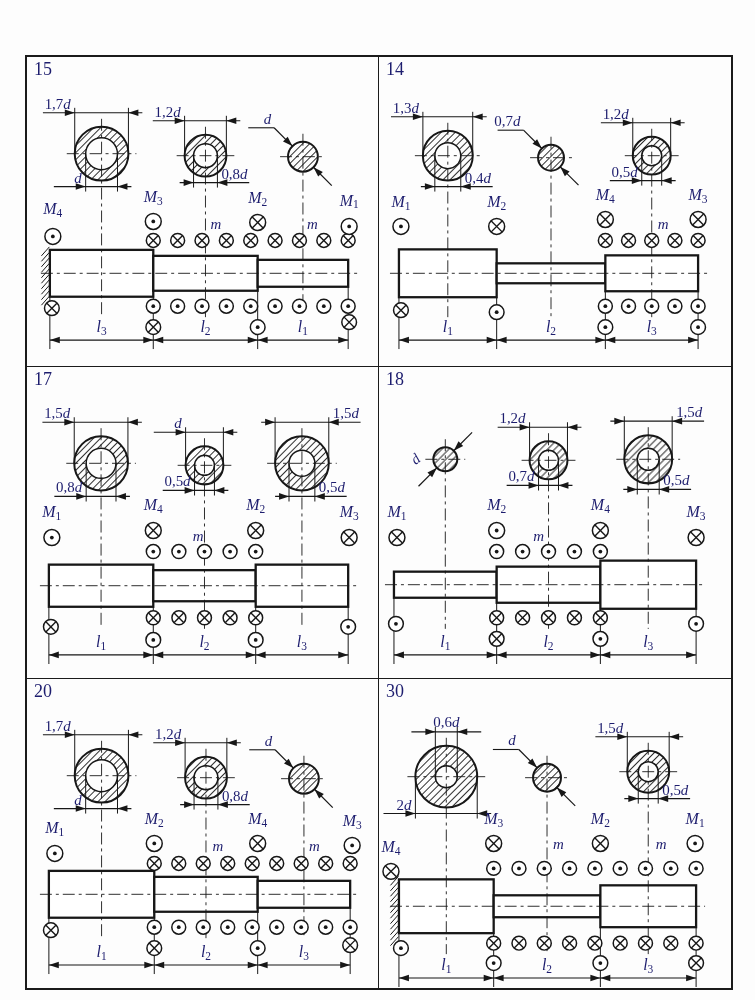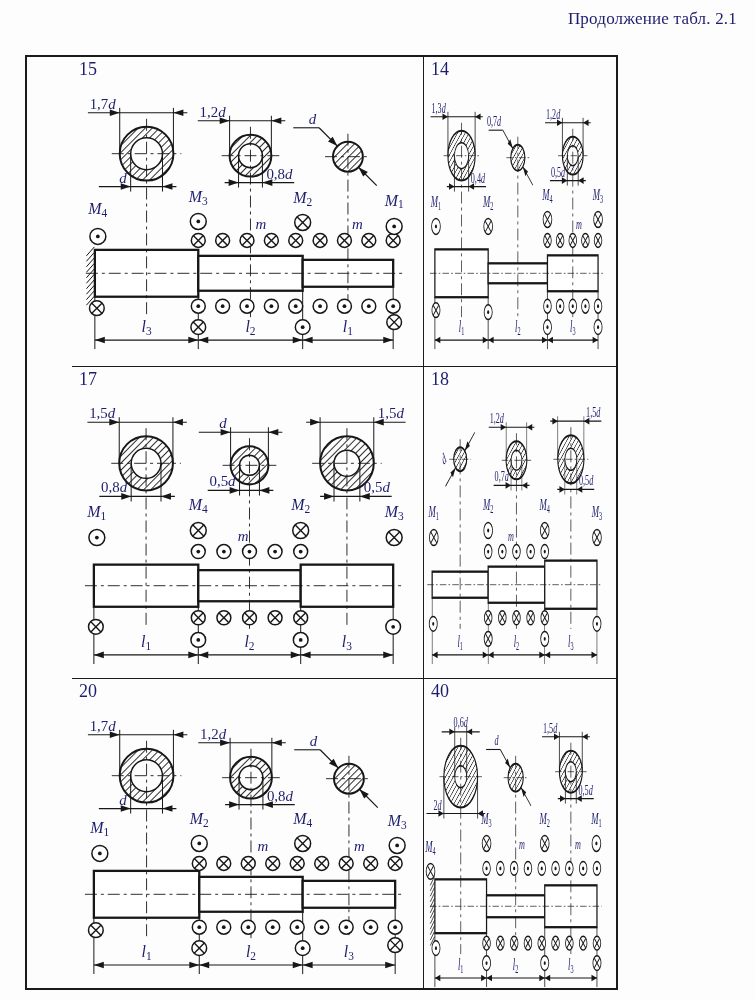--- a/index.html
+++ b/index.html
@@ -1,32 +1,31 @@
 <!DOCTYPE html>
 <html><head>
 <meta charset="utf-8">
 <style>
   html,body{margin:0;padding:0;background:#ffffff;}
   .page{position:relative;width:755px;height:1000px;background:#fdfdfd;overflow:hidden;
         font-family:"Liberation Serif","DejaVu Serif",serif;}
   .title{position:absolute;top:9px;right:18px;font-size:17px;color:#1d1d6e;letter-spacing:.2px;}
-  .vtable{position:absolute;left:25px;top:55px;width:593px;height:935px;
+  .vtable{position:absolute;left:25px;top:55px;width:708px;height:935px;
           border:2px solid #1b1b1b;box-sizing:border-box;display:grid;
-          grid-template-columns:352px 1fr;grid-template-rows:310px 312px 1fr;padding-left:45px;}
+          grid-template-columns:352px 1fr;grid-template-rows:310px 312px 1fr;}
   .cell{position:relative;border-right:1.4px solid #1b1b1b;border-bottom:1.4px solid #1b1b1b;box-sizing:border-box;}
   .cell.lastcol{border-right:none;}
   .cell.lastrow{border-bottom:none;}
   .num{position:absolute;left:7px;top:2px;font-size:18px;color:#1d1d6e;z-index:2;}
   .cell svg{position:absolute;left:0;top:0;width:100%;height:100%;}
 </style>
 </head>
 <body>
 
 <div class="page">
-  <div class="title">Продолжение табл. 2.1</div>
   <div class="vtable">
     <div class="cell">
       <div class="num">15</div>
       <svg id="svg0" viewBox="0 0 353 310" preserveAspectRatio="none">
           <defs>
             <pattern id="hp0" width="5" height="5" patternUnits="userSpaceOnUse" patternTransform="rotate(45)">
               <line x1="2.5" y1="0" x2="2.5" y2="5" stroke="#171717" stroke-width="0.9"></line>
             </pattern>
           </defs>
           <g>
@@ -751,21 +750,21 @@
             <path d="M232 287 L222 290.3 L222 283.7 Z" fill="#171717"></path>
             <text x="180" y="279" text-anchor="middle" fill="#1d1d6e" font-family="&quot;Liberation Serif&quot;,&quot;DejaVu Serif&quot;,serif" font-size="16"><tspan font-style="italic">l</tspan><tspan font-size="11.52" dy="3">2</tspan></text>
             <line x1="232" y1="287" x2="325" y2="287" stroke="#171717" stroke-width="1.1"></line>
             <path d="M232 287 L242 283.7 L242 290.3 Z" fill="#171717"></path>
             <path d="M325 287 L315 290.3 L315 283.7 Z" fill="#171717"></path>
             <text x="278.5" y="279" text-anchor="middle" fill="#1d1d6e" font-family="&quot;Liberation Serif&quot;,&quot;DejaVu Serif&quot;,serif" font-size="16"><tspan font-style="italic">l</tspan><tspan font-size="11.52" dy="3">3</tspan></text>
           </g>
         </svg>
     </div>
     <div class="cell lastcol lastrow">
-      <div class="num">40</div>
+      <div class="num">30</div>
       <svg id="svg5" viewBox="0 0 353 310" preserveAspectRatio="none">
           <defs>
             <pattern id="hp5" width="5" height="5" patternUnits="userSpaceOnUse" patternTransform="rotate(45)">
               <line x1="2.5" y1="0" x2="2.5" y2="5" stroke="#171717" stroke-width="0.9"></line>
             </pattern>
           </defs>
           <g>
             <line x1="20" y1="255" x2="20" y2="309" stroke="#171717" stroke-width="1"></line>
             <line x1="115" y1="255" x2="115" y2="309" stroke="#171717" stroke-width="1"></line>
             <line x1="222" y1="249" x2="222" y2="309" stroke="#171717" stroke-width="1"></line>

